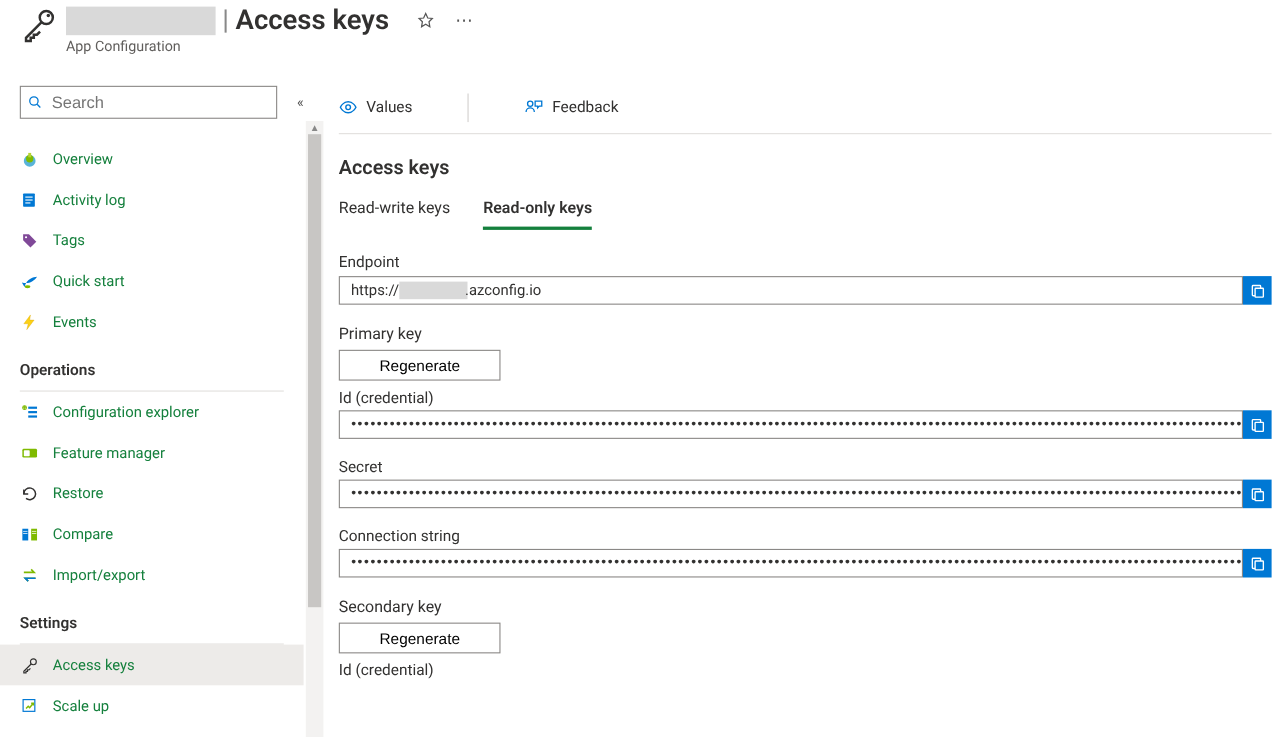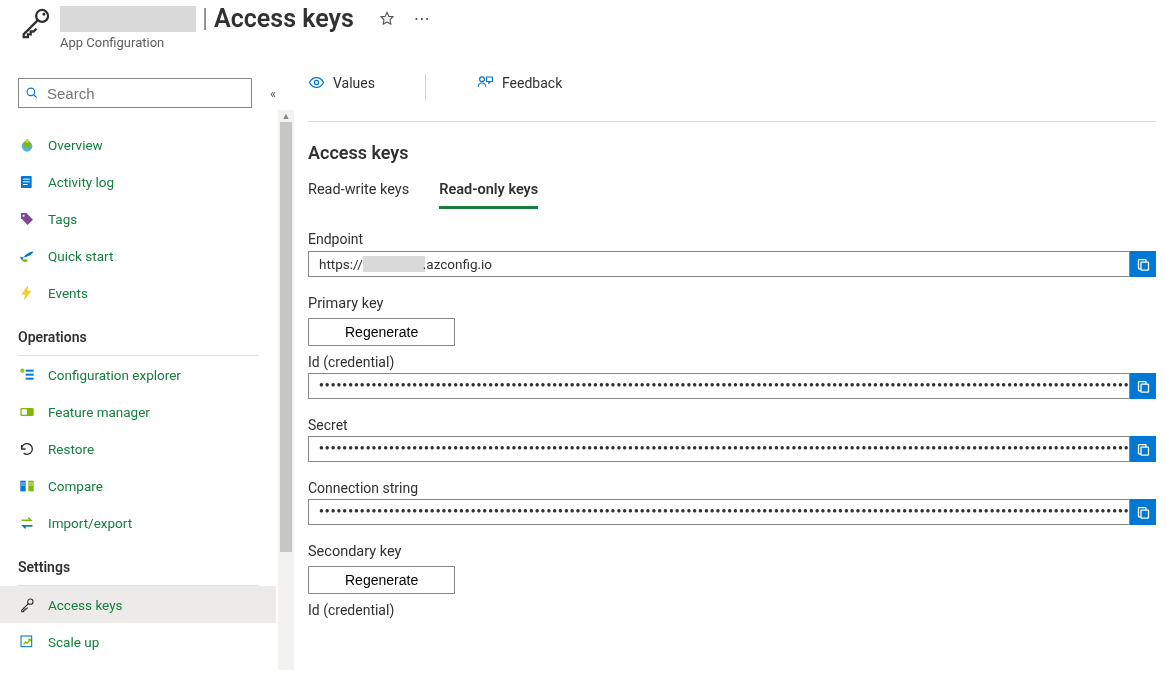--- a/index.html
+++ b/index.html
@@ -173,21 +173,21 @@
 
   
   .main {
     flex: 1;
     padding-left: 32px;
     padding-right: 10px;
     overflow: hidden;
   }
   .toolbar {
     display: flex;
-    align-items: flex-start;
+    align-items: center;
     height: 48px;
     border-bottom: 1px solid #e1dfdd;
     margin-top: 16px;
     gap: 32px;
   }
   .tool-btn {
     display: flex;
     align-items: center;
     margin-right: 18px;
     cursor: pointer;

